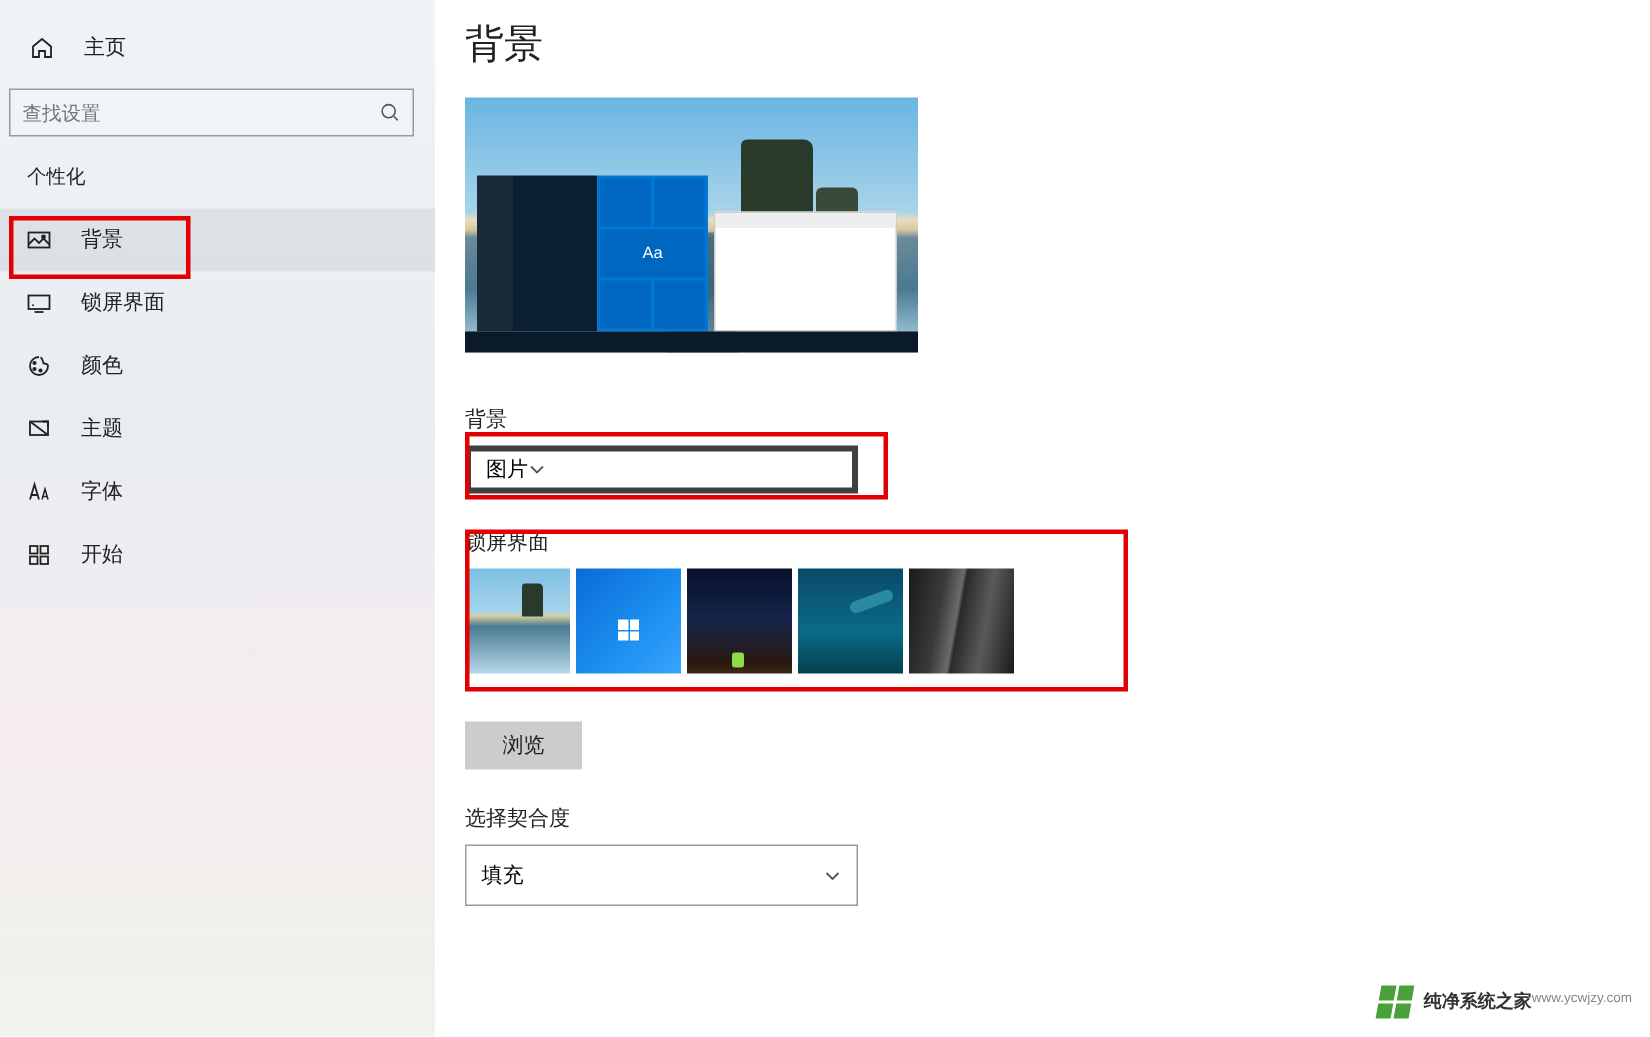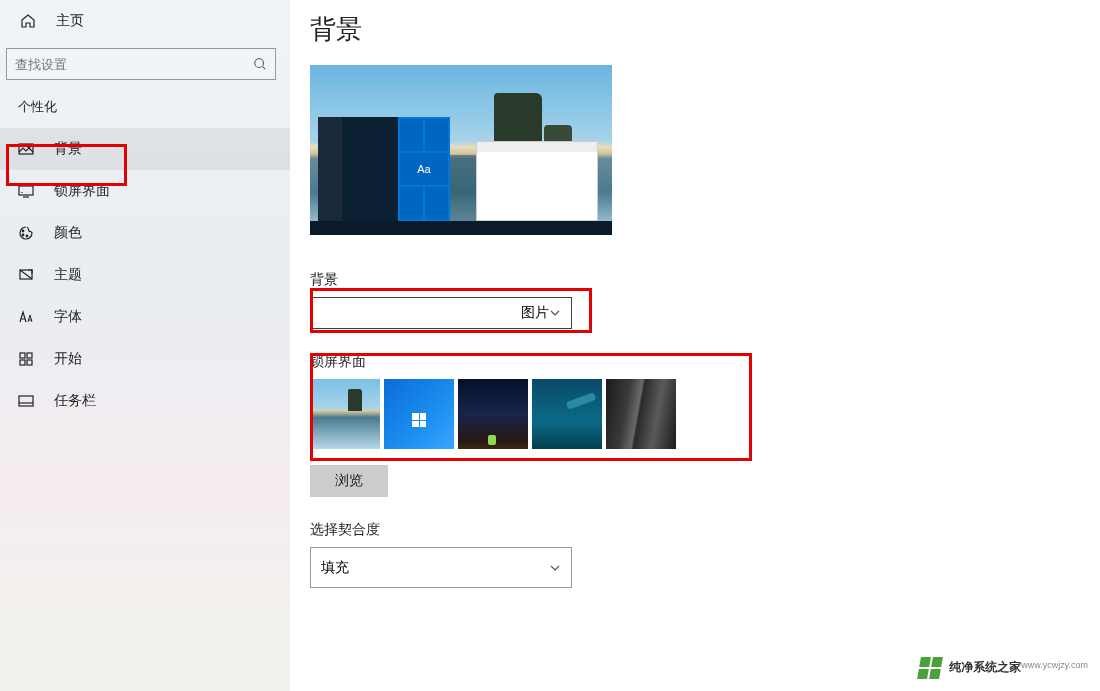--- a/index.html
+++ b/index.html
@@ -1,18 +1,18 @@
 <!DOCTYPE html>
 <html><head>
   <meta charset="utf-8">
   <style>
     * { margin: 0; padding: 0; box-sizing: border-box; font-family: "Microsoft YaHei", "Segoe UI", sans-serif; }
     body { width: 1100px; height: 691px; overflow: hidden; background: #fff; position: relative; }
     .container { display: flex; height: 100%; }
-    .sidebar { width: 290px; background: linear-gradient(180deg, #f0f4f8 0%, #e8edf2 40%, #f5ecf0 70%, #f0f3eb 100%); padding: 4px 0; position: relative; }
+    .sidebar { width: 290px; background: linear-gradient(180deg, #f0f4f8 0%, #e8edf2 40%, #f5ecf0 70%, #f0f3eb 100%); padding: 15px 0; position: relative; }
     .home-row { display: flex; align-items: center; padding: 8px 20px; cursor: pointer; }
     .home-row .icon { width: 16px; height: 16px; margin-right: 20px; }
     .home-row .label { font-size: 14px; color: #222; }
     .search-box { margin: 10px 14px 18px 6px; height: 32px; border: 1px solid #999; display: flex; align-items: center; padding: 0 8px; background: rgba(255,255,255,0.2); }
     .search-box input { flex: 1; border: none; background: transparent; outline: none; font-size: 13px; color: #555; }
     .search-box .icon { width: 14px; height: 14px; color: #555; }
     .cat-header { padding: 0 18px 12px 18px; font-size: 13px; font-weight: 400; color: #222; }
     .nav-item { display: flex; align-items: center; padding: 12px 18px; cursor: pointer; font-size: 14px; color: #222; }
     .nav-item .icon { width: 16px; height: 16px; margin-right: 20px; flex-shrink: 0; }
     .nav-item.active { background: rgba(0,0,0,0.06); }
@@ -23,43 +23,43 @@
     .main { flex: 1; background: #fff; padding: 12px 0 0 20px; overflow: hidden; }
     .page-title { font-size: 26px; font-weight: 400; color: #222; margin-bottom: 18px; }
     .preview { width: 302px; height: 170px; position: relative; background: linear-gradient(180deg, #6ab5e1 0%, #a7d4ea 45%, #e8ddc0 48%, #d4c79e 52%, #6a8a9a 55%, #4a7a92 75%, #b8d8e8 100%); }
     .preview .rock { position: absolute; right: 70px; top: 28px; width: 48px; height: 72px; background: #2a3a2a; border-radius: 4px 6px 0 0; }
     .preview .rock2 { position: absolute; right: 40px; top: 60px; width: 28px; height: 40px; background: #3a4a3a; border-radius: 4px 4px 0 0; }
     .preview .rockr { position: absolute; right: 120px; bottom: 0; width: 48px; height: 80px; background: #2a5262; border-radius: 4px 6px 0 0; opacity: 0.5; }
     .preview .taskbar { position: absolute; left: 0; right: 0; bottom: 0; height: 14px; background: #0a1a2a; }
     .preview .panel { position: absolute; left: 8px; bottom: 14px; width: 154px; height: 104px; display: flex; }
     .preview .panel .col1 { width: 24px; background: #1a2a3a; }
     .preview .panel .col2 { width: 56px; background: #0c2034; }
-    .preview .panel .col3 { width: 52px; background: #0078d7; display: grid; grid-template-columns: 1fr 1fr; grid-template-rows: 1fr 1fr 1fr; gap: 2px; padding: 2px; }
+    .preview .panel .col3 { width: 74px; background: #0078d7; display: grid; grid-template-columns: 1fr 1fr; grid-template-rows: 1fr 1fr 1fr; gap: 2px; padding: 2px; }
     .preview .panel .col3 .tile { background: #0067c0; }
     .preview .panel .col3 .tile.big { grid-column: span 2; display: flex; align-items: center; justify-content: center; color: #fff; font-size: 11px; }
     .preview .panel .col3 .tile.small { background: #0067c0; }
     .preview .window { position: absolute; left: 166px; bottom: 14px; width: 122px; height: 80px; background: #fff; border: 1px solid #ccc; }
     .preview .window .titlebar { height: 10px; background: #eee; }
     .section-label { font-size: 14px; color: #222; margin: 36px 0 8px 0; }
-    .dropdown { width: 262px; height: 32px; border: 1px solid #404040; display: flex; align-items: center; justify-content: flex-end; padding: 0 10px; background: #fff; cursor: pointer; font-size: 14px; }
+    .dropdown { width: 262px; height: 32px; border: 4px solid #404040; display: flex; align-items: center; justify-content: flex-start; padding: 0 10px; background: #fff; cursor: pointer; font-size: 14px; }
     .dropdown .chev { width: 12px; height: 12px; }
     .thumbs { display: flex; gap: 4px; margin-top: 8px; }
     .thumb { width: 70px; height: 70px; cursor: pointer; }
     .t1 { background: linear-gradient(180deg,#7cc0e5 0%,#a7d4ea 42%,#dccfa0 45%,#4a7a92 55%,#b8d8e8 100%); position: relative; }
     .t1::after { content:''; position:absolute; right: 18px; top: 10px; width: 14px; height: 22px; background: #2a3a2a; border-radius: 2px 3px 0 0; }
     .t2 { background: linear-gradient(135deg, #0a6cd6 0%, #1c8ff0 60%, #3aa5ff 100%); position: relative; }
     .t2::after { content:''; position:absolute; left: 26px; top: 32px; width: 16px; height: 14px; background: #fff; clip-path: polygon(0 45%, 45% 45%, 45% 0, 55% 0, 55% 45%, 100% 45%, 100% 55%, 55% 55%, 55% 100%, 45% 100%, 45% 55%, 0 55%); opacity: 0; }
     .t2win { position:absolute; left: 28px; top: 34px; width: 14px; height: 14px; display: grid; grid-template-columns: 1fr 1fr; grid-template-rows: 1fr 1fr; gap: 1px; }
     .t2win div { background: #fff; }
     .t3 { background: linear-gradient(180deg,#06102c 0%,#18254a 50%,#2a1810 90%,#3a2a14 100%); position: relative; }
     .t3::after { content:''; position:absolute; left: 30px; bottom: 4px; width: 8px; height: 10px; background: #8fda4a; border-radius: 2px; }
     .t4 { background: linear-gradient(180deg,#0a4a68 0%,#0a6a88 60%,#044050 100%); position: relative; }
     .t4::after { content:''; position:absolute; left: 34px; top: 18px; width: 30px; height: 8px; background: #2a8aa0; transform: rotate(-20deg); border-radius: 4px; }
     .t5 { background: linear-gradient(100deg,#1a1a1a 0%,#3a3a3a 30%,#6a6a6a 45%,#2a2a2a 48%,#5a5a5a 70%,#1a1a1a 100%); }
-    .browse-btn { margin-top: 16px; width: 78px; height: 32px; background: #ccc; border: none; cursor: pointer; font-size: 14px; color: #222; }
+    .browse-btn { margin-top: 32px; width: 78px; height: 32px; background: #ccc; border: none; cursor: pointer; font-size: 14px; color: #222; }
     .dropdown2 { width: 262px; height: 41px; border: 1px solid #999; display: flex; align-items: center; justify-content: space-between; padding: 0 10px; background: #fff; cursor: pointer; font-size: 14px; margin-top: 8px; }
     .watermark { position: absolute; right: 12px; bottom: 12px; display: flex; align-items: center; gap: 8px; }
     .wm-logo { width: 22px; height: 22px; display: grid; grid-template-columns: 1fr 1fr; grid-template-rows: 1fr 1fr; gap: 2px; transform: skewX(-10deg); }
     .wm-logo div { background: #4aa03a; }
     .wm-text { display: flex; font-size: 12px; color: #333; line-height: 1.1; }
     .wm-text .sub { font-size: 9px; color: #888; }
     svg { display: block; }
   </style>
 </head>
 <body>
@@ -147,29 +147,20 @@
         <svg viewBox="0 0 16 16" width="16" height="16" fill="none" stroke="#222" stroke-width="1.2">
           <rect x="2" y="2" width="5" height="5"></rect>
             <rect x="9" y="2" width="5" height="5"></rect>
             <rect x="2" y="9" width="5" height="5"></rect>
             <rect x="9" y="9" width="5" height="5"></rect>
         </svg>
       </span>
       <span>开始</span>
     </div>
 
-    <div class="nav-item">
-      <span class="icon">
-        <svg viewBox="0 0 16 16" width="16" height="16" fill="none" stroke="#222" stroke-width="1.2">
-          <rect x="1" y="3" width="14" height="10"></rect>
-            <line x1="1" y1="10" x2="15" y2="10"></line>
-        </svg>
-      </span>
-      <span>任务栏</span>
-    </div>
   </div>
 
   <div class="main">
     <div class="page-title">背景</div>
 
     <div class="preview">
       <div class="rock"></div>
         <div class="rock2"></div>
         <div class="rockr"></div>
       <div class="panel">

